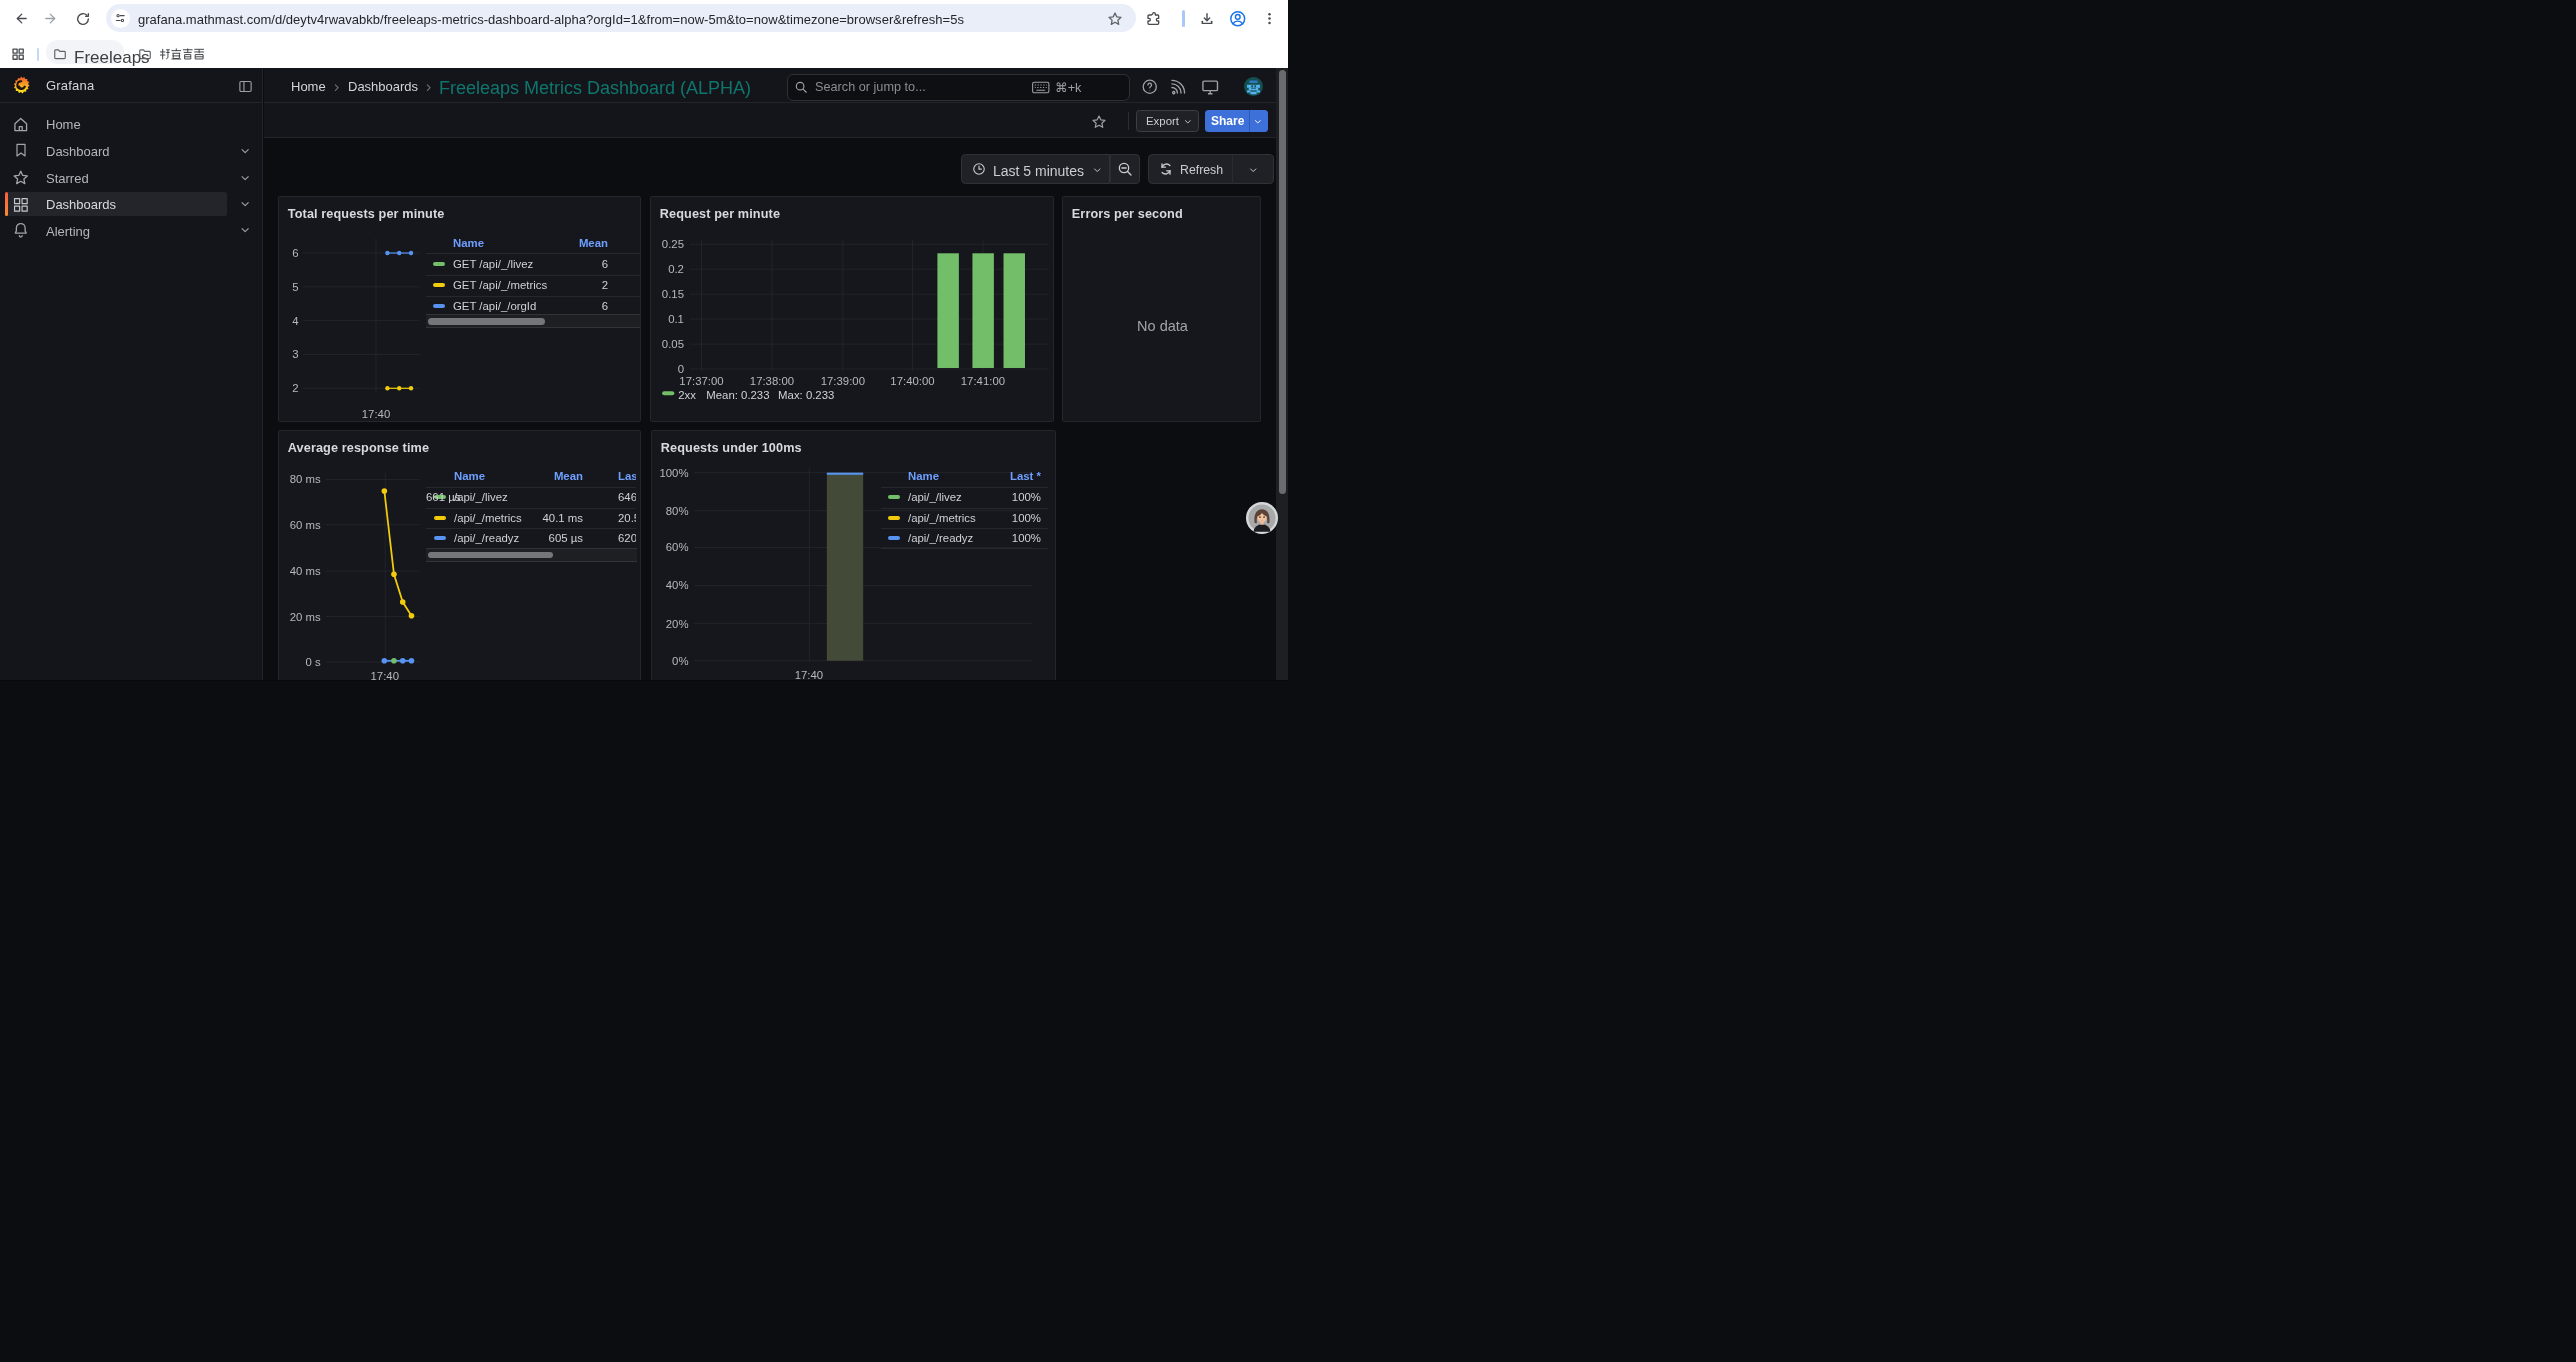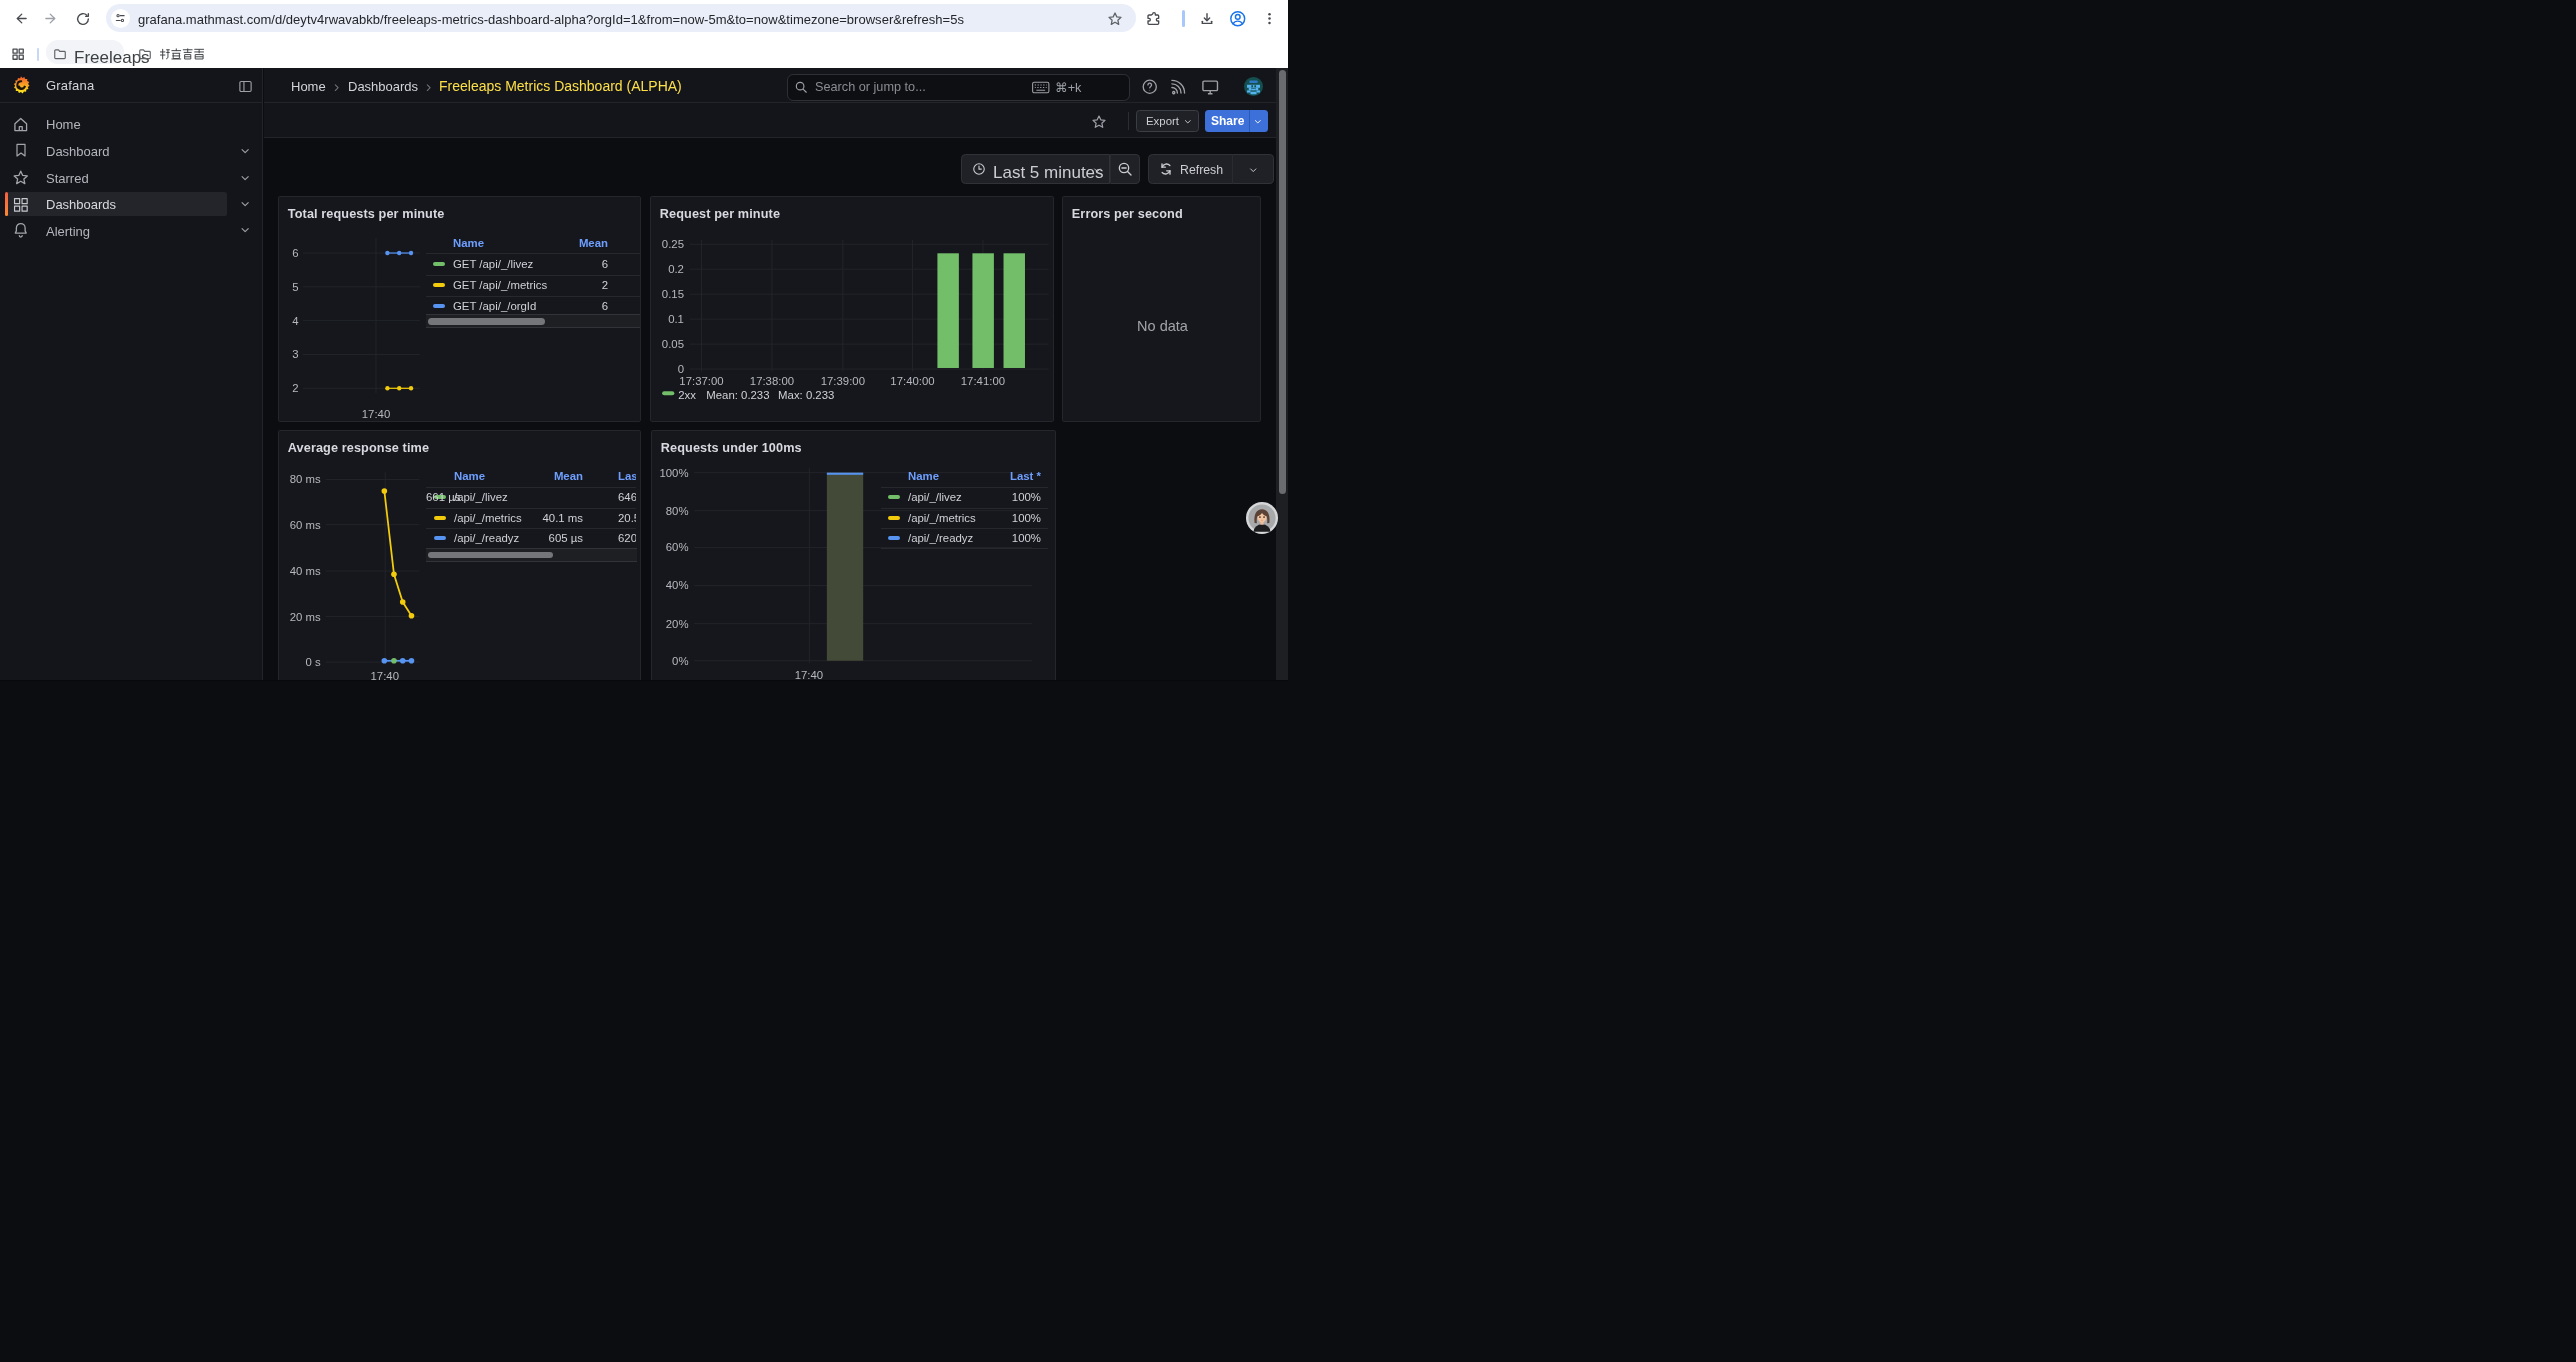--- a/index.html
+++ b/index.html
@@ -151,21 +151,21 @@
 
 <div class="abs" style="left:264px;top:68px;width:1024px;height:35px;background:#14151a;border-bottom:0.9px solid #232429"></div>
 <div class="abs crumb" style="left:291px;top:79px">Home</div>
 <svg class="abs" style="left:331px;top:82px" width="11.4" height="11.4" viewBox="0 0 24 24" fill="none" stroke="#71737a" stroke-width="2.2" stroke-linecap="round" stroke-linejoin="round">
       <path d="M9 6 l6 6 -6 6"></path>
     </svg>
 <div class="abs crumb" style="left:348px;top:79px">Dashboards</div>
 <svg class="abs" style="left:423px;top:82px" width="11.4" height="11.4" viewBox="0 0 24 24" fill="none" stroke="#71737a" stroke-width="2.2" stroke-linecap="round" stroke-linejoin="round">
       <path d="M9 6 l6 6 -6 6"></path>
     </svg>
-<div class="abs crumb" style="left:439px;top:78px;color:#fde047;font-size:14px">Freeleaps Metrics Dashboard (ALPHA)</div>
+<div class="abs crumb" style="left:439px;top:78px;color:#0f766e;font-size:18px">Freeleaps Metrics Dashboard (ALPHA)</div>
 
 <div class="abs" style="left:787px;top:74px;width:343px;height:27px;background:#0e0f13;border:0.9px solid #2e3035;border-radius:6.1px"></div>
 <svg class="abs" style="left:794px;top:80px" width="14" height="14" viewBox="0 0 24 24" fill="none" stroke="#9da0a7" stroke-width="2">
       <circle cx="10.5" cy="10.5" r="6.5"></circle>
       <path d="M15.5 15.5 L21 21" stroke-linecap="round"></path>
     </svg>
 <div class="abs" style="left:815px;top:80px;font-size:12.7px;color:#8a8c93">Search or jump to...</div>
 <svg class="abs" style="left:1032px;top:81px" width="17.5" height="13" viewBox="0 0 28 20" fill="none" stroke="#9da0a7" stroke-width="1.7">
       <rect x="1" y="1.5" width="26" height="17" rx="2.5"></rect>
       <path d="M4.5 6 h2 M9 6 h2 M13.5 6 h2 M18 6 h2 M22.5 6 h1 M4.5 10 h1.5 M8.5 10 h2 M13 10 h2 M17.5 10 h2 M22 10 h1.5 M7 14.5 h14"></path>
@@ -218,21 +218,21 @@
 <div class="abs" style="left:1249px;top:110px;width:0.9px;height:21.5px;background:#2a59b8"></div>
 <svg class="abs" style="left:1253px;top:117px" width="9.6" height="9.6" viewBox="0 0 24 24" fill="none" stroke="#ffffff" stroke-width="2.4" stroke-linecap="round" stroke-linejoin="round">
       <path d="M6 9 l6 6 6-6"></path>
     </svg>
 
 <div class="abs" style="left:961px;top:154px;width:149px;height:30px;background:#202127;border:0.9px solid #303237;border-radius:4.4px 0 0 4.4px"></div>
 <svg class="abs" style="left:972px;top:162px" width="14" height="14" viewBox="0 0 24 24" fill="none" stroke="#ccccd3" stroke-width="1.9" stroke-linecap="round">
       <circle cx="12" cy="12" r="9"></circle>
       <path d="M12 7 v5.2 h4"></path>
     </svg>
-<div class="abs" style="left:993px;top:163px;font-size:17px;color:#ccccd3">Last 5 minutes</div>
+<div class="abs" style="left:993px;top:163px;font-size:14px;color:#ccccd3">Last 5 minutes</div>
 <svg class="abs" style="left:1092px;top:165px" width="10.5" height="10.5" viewBox="0 0 24 24" fill="none" stroke="#ccccd3" stroke-width="2.2" stroke-linecap="round" stroke-linejoin="round">
       <path d="M6 9 l6 6 6-6"></path>
     </svg>
 <div class="abs" style="left:1110px;top:154px;width:30px;height:30px;background:#202127;border:0.9px solid #303237;border-left:0.9px solid #2a2b30;border-radius:0 4.4px 4.4px 0"></div>
 <svg class="abs" style="left:1117px;top:161px" width="16" height="16" viewBox="0 0 24 24" fill="none" stroke="#ccccd3" stroke-width="2" stroke-linecap="round">
       <circle cx="10.5" cy="10.5" r="7"></circle>
       <path d="M15.8 15.8 L21 21"></path>
       <path d="M7.3 10.5 h6.4"></path>
     </svg>
 <div class="abs" style="left:1148px;top:154px;width:85px;height:30px;background:#202127;border:0.9px solid #303237;border-radius:4.4px 0 0 4.4px"></div>

